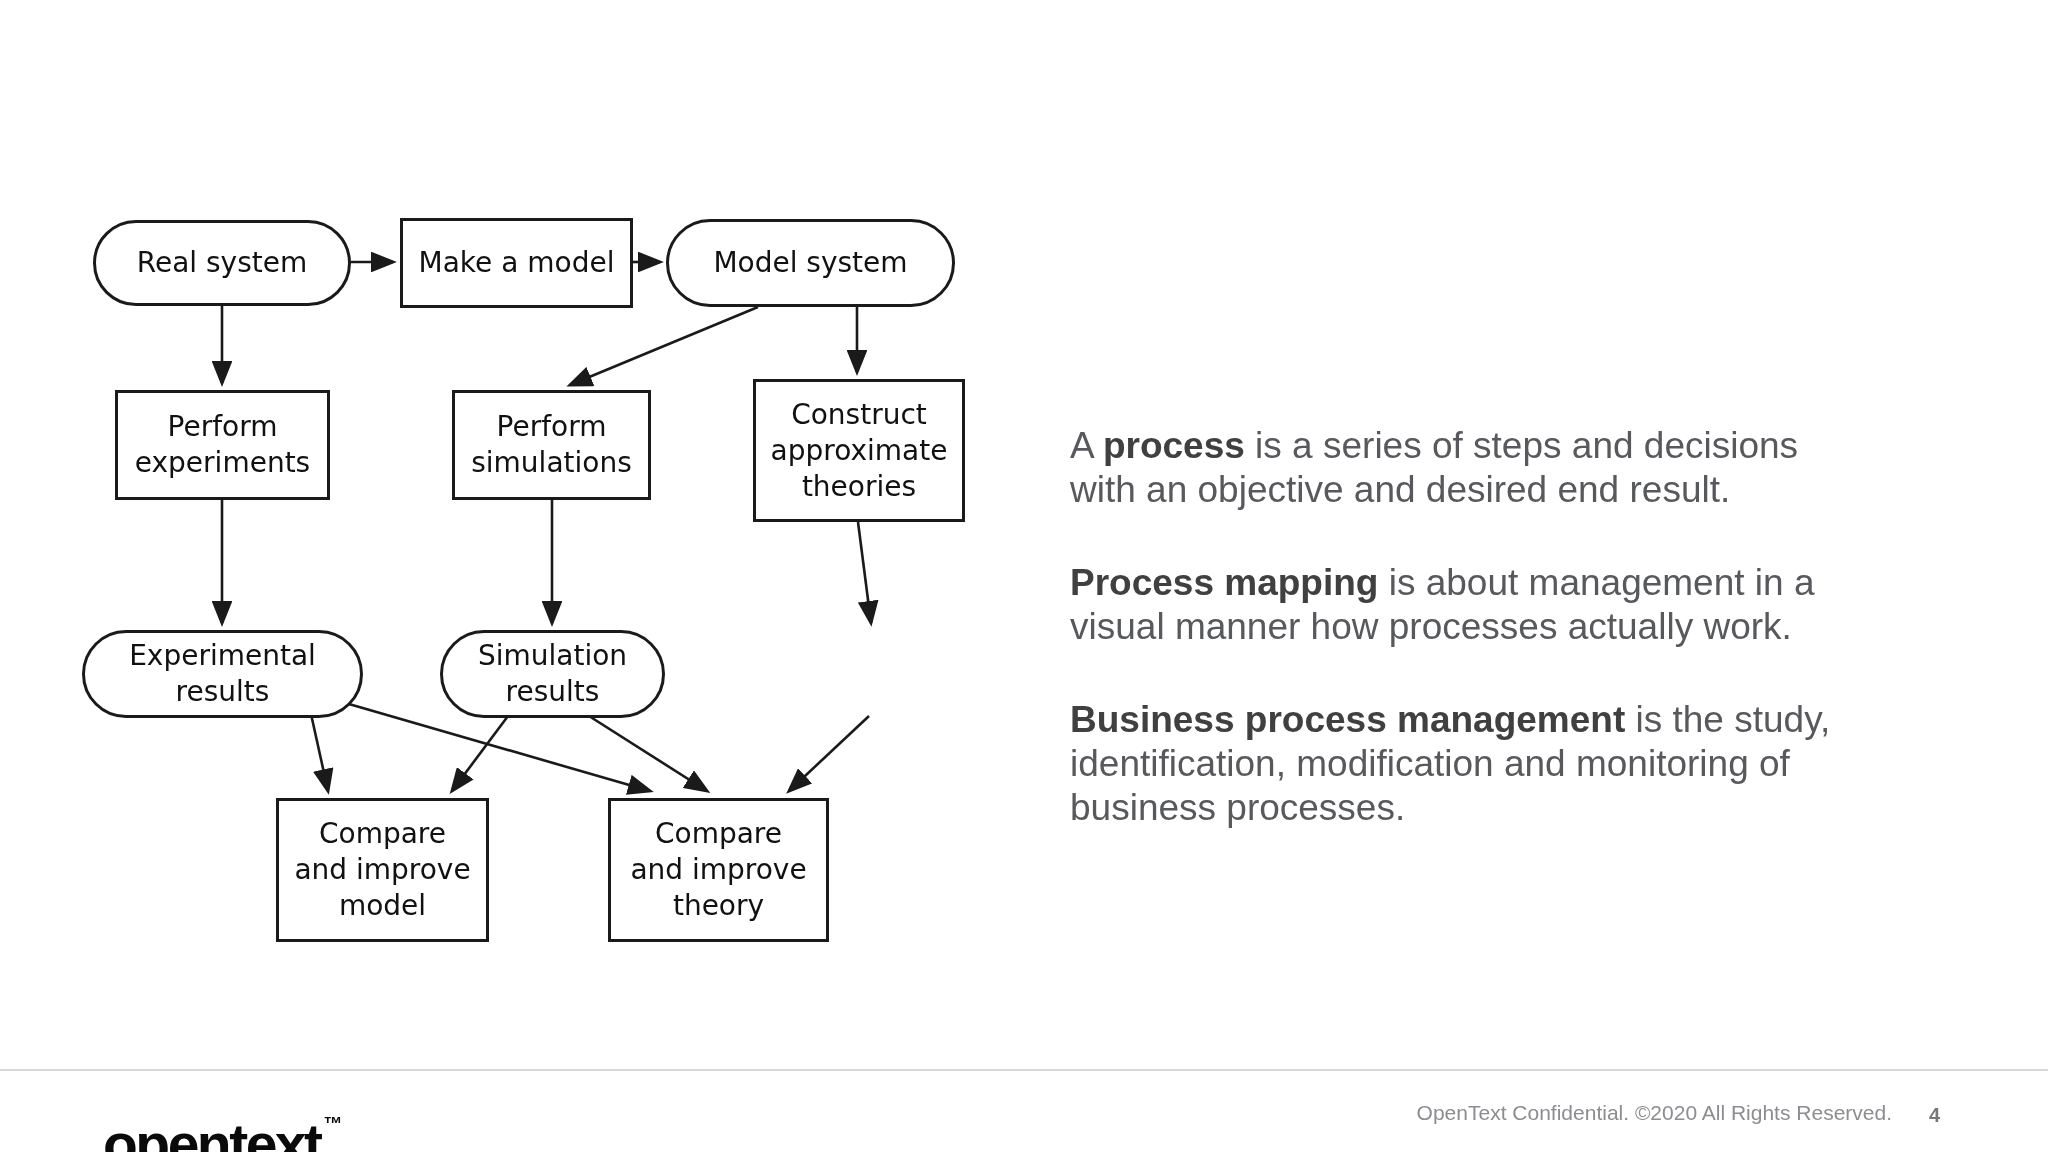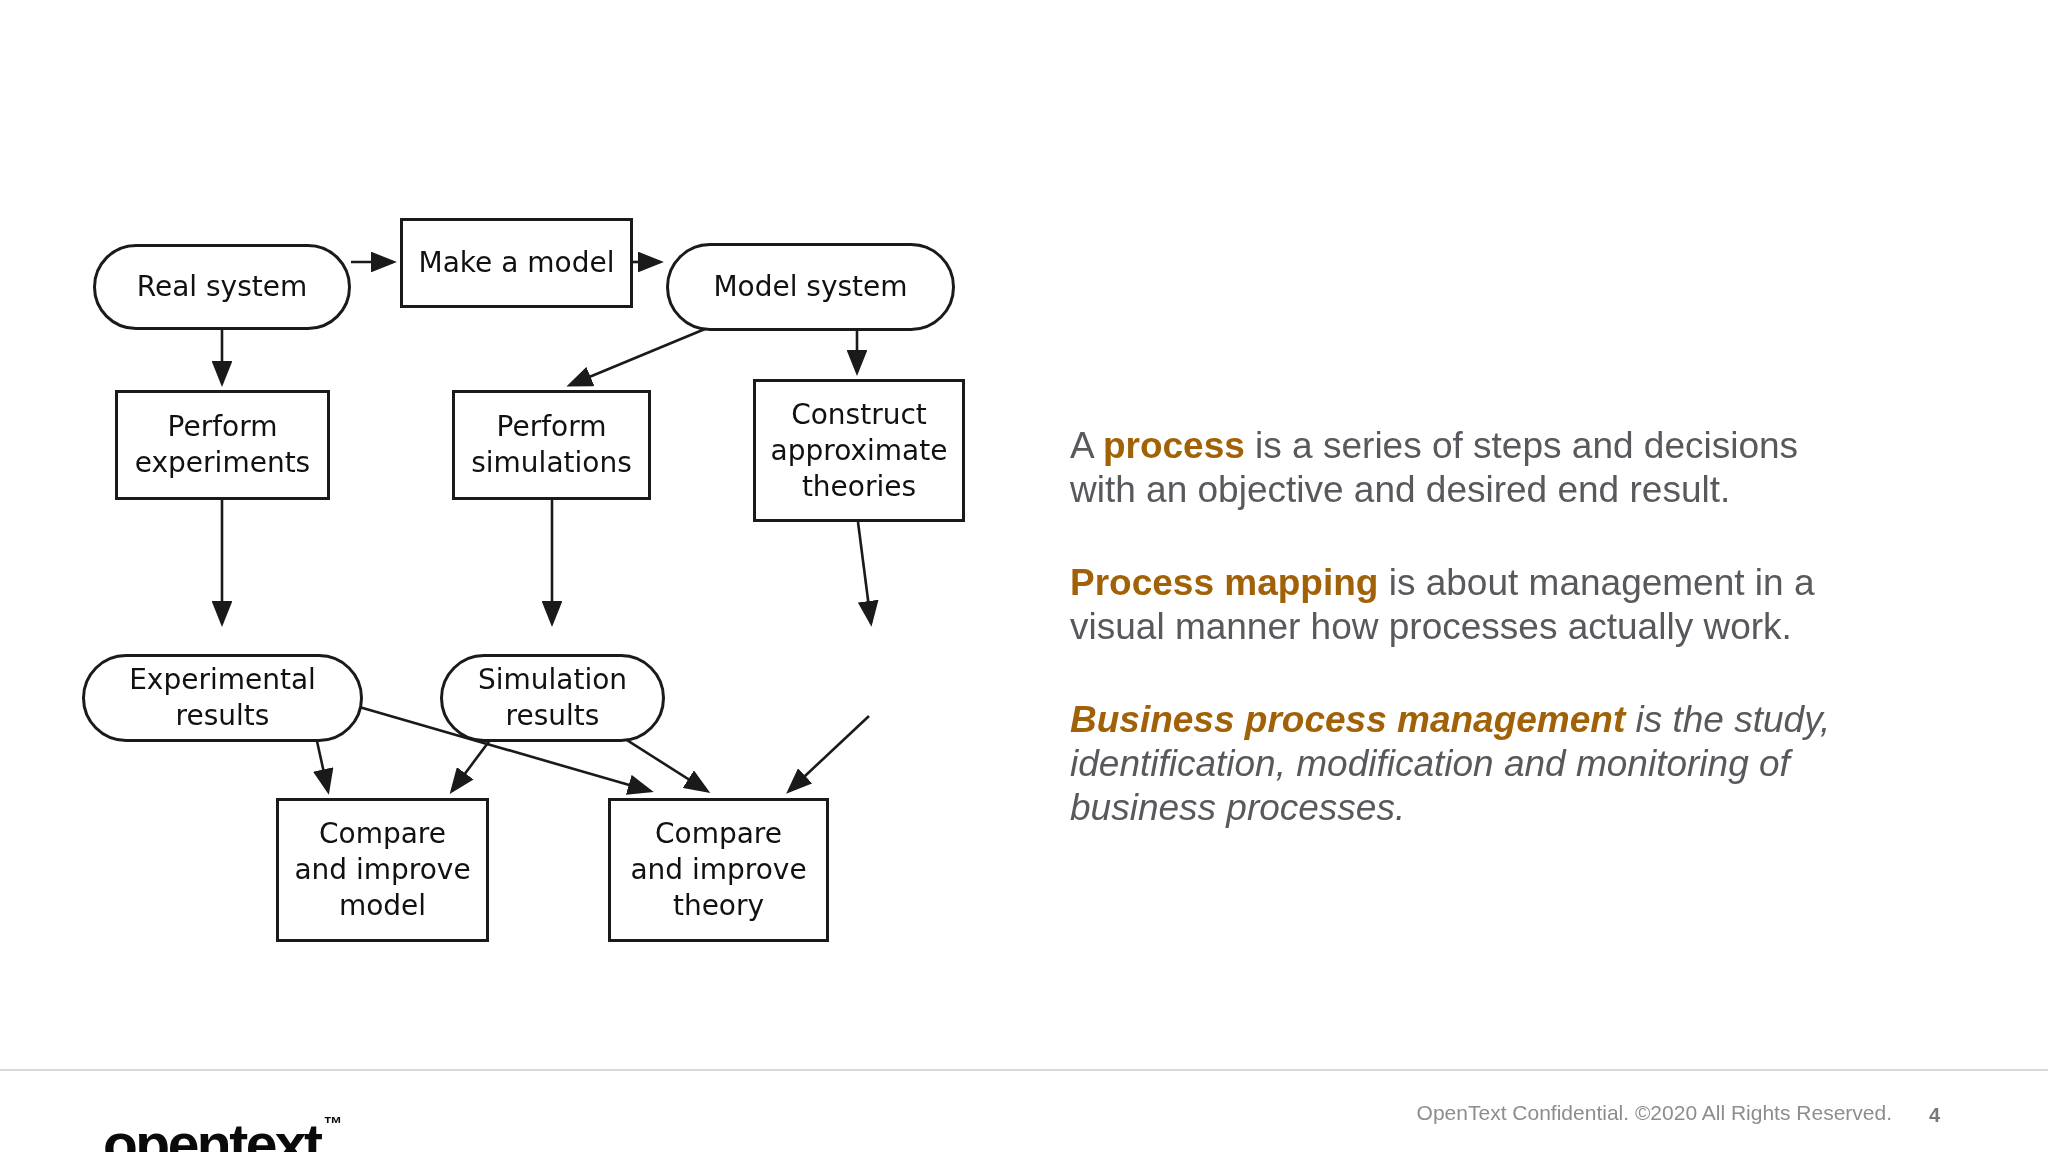--- a/index.html
+++ b/index.html
@@ -18,21 +18,21 @@
     display: flex;
     align-items: center;
     justify-content: center;
     text-align: center;
     font-family: "DejaVu Sans", sans-serif;
     font-size: 28px;
     line-height: 36px;
     color: #111111;
     white-space: pre-line;
   }
-  .node.stadium { border-radius: 44px; margin-top: 24px; }
+  .node.stadium { border-radius: 44px; }
 
   #node-real-system            { left:  93px; top: 220px; width: 258px; height:  86px; }
   #node-make-a-model           { left: 400px; top: 218px; width: 233px; height:  90px; }
   #node-model-system           { left: 666px; top: 219px; width: 289px; height:  88px; }
   #node-perform-experiments    { left: 115px; top: 390px; width: 215px; height: 110px; }
   #node-perform-simulations    { left: 452px; top: 390px; width: 199px; height: 110px; }
   #node-construct-theories     { left: 753px; top: 379px; width: 212px; height: 143px; }
   #node-experimental-results   { left:  82px; top: 630px; width: 281px; height:  88px; }
   #node-simulation-results     { left: 440px; top: 630px; width: 225px; height:  88px; }
   #node-theoretical-predictions{ left: 756px; top: 630px; width: 244px; height:  88px; }
@@ -43,22 +43,22 @@
   .body-text {
     position: absolute;
     left: 1070px;
     top: 424px;
     width: 810px;
     color: #58595c;
     font-size: 37px;
     line-height: 44px;
   }
   .body-text p { white-space: pre-line; margin-bottom: 49px; }
-  .body-text p:last-child { margin-bottom: 16px; font-style: italic; }
-  .body-text .bold { font-weight: 700; color: #a16207; }
+  .body-text p:last-child { margin-bottom: 16px; }
+  .body-text .bold { font-weight: 700; color: #404040; }
 
   
   .footer-divider {
     position: absolute; left: 0; top: 1069px;
     width: 2048px; height: 2px; background: #d9d9d9;
   }
   .logo {
     position: absolute; left: 103px; top: 1111px;
     font-size: 57px; font-weight: 800; letter-spacing: -2.5px;
     color: #0a0a0a;

